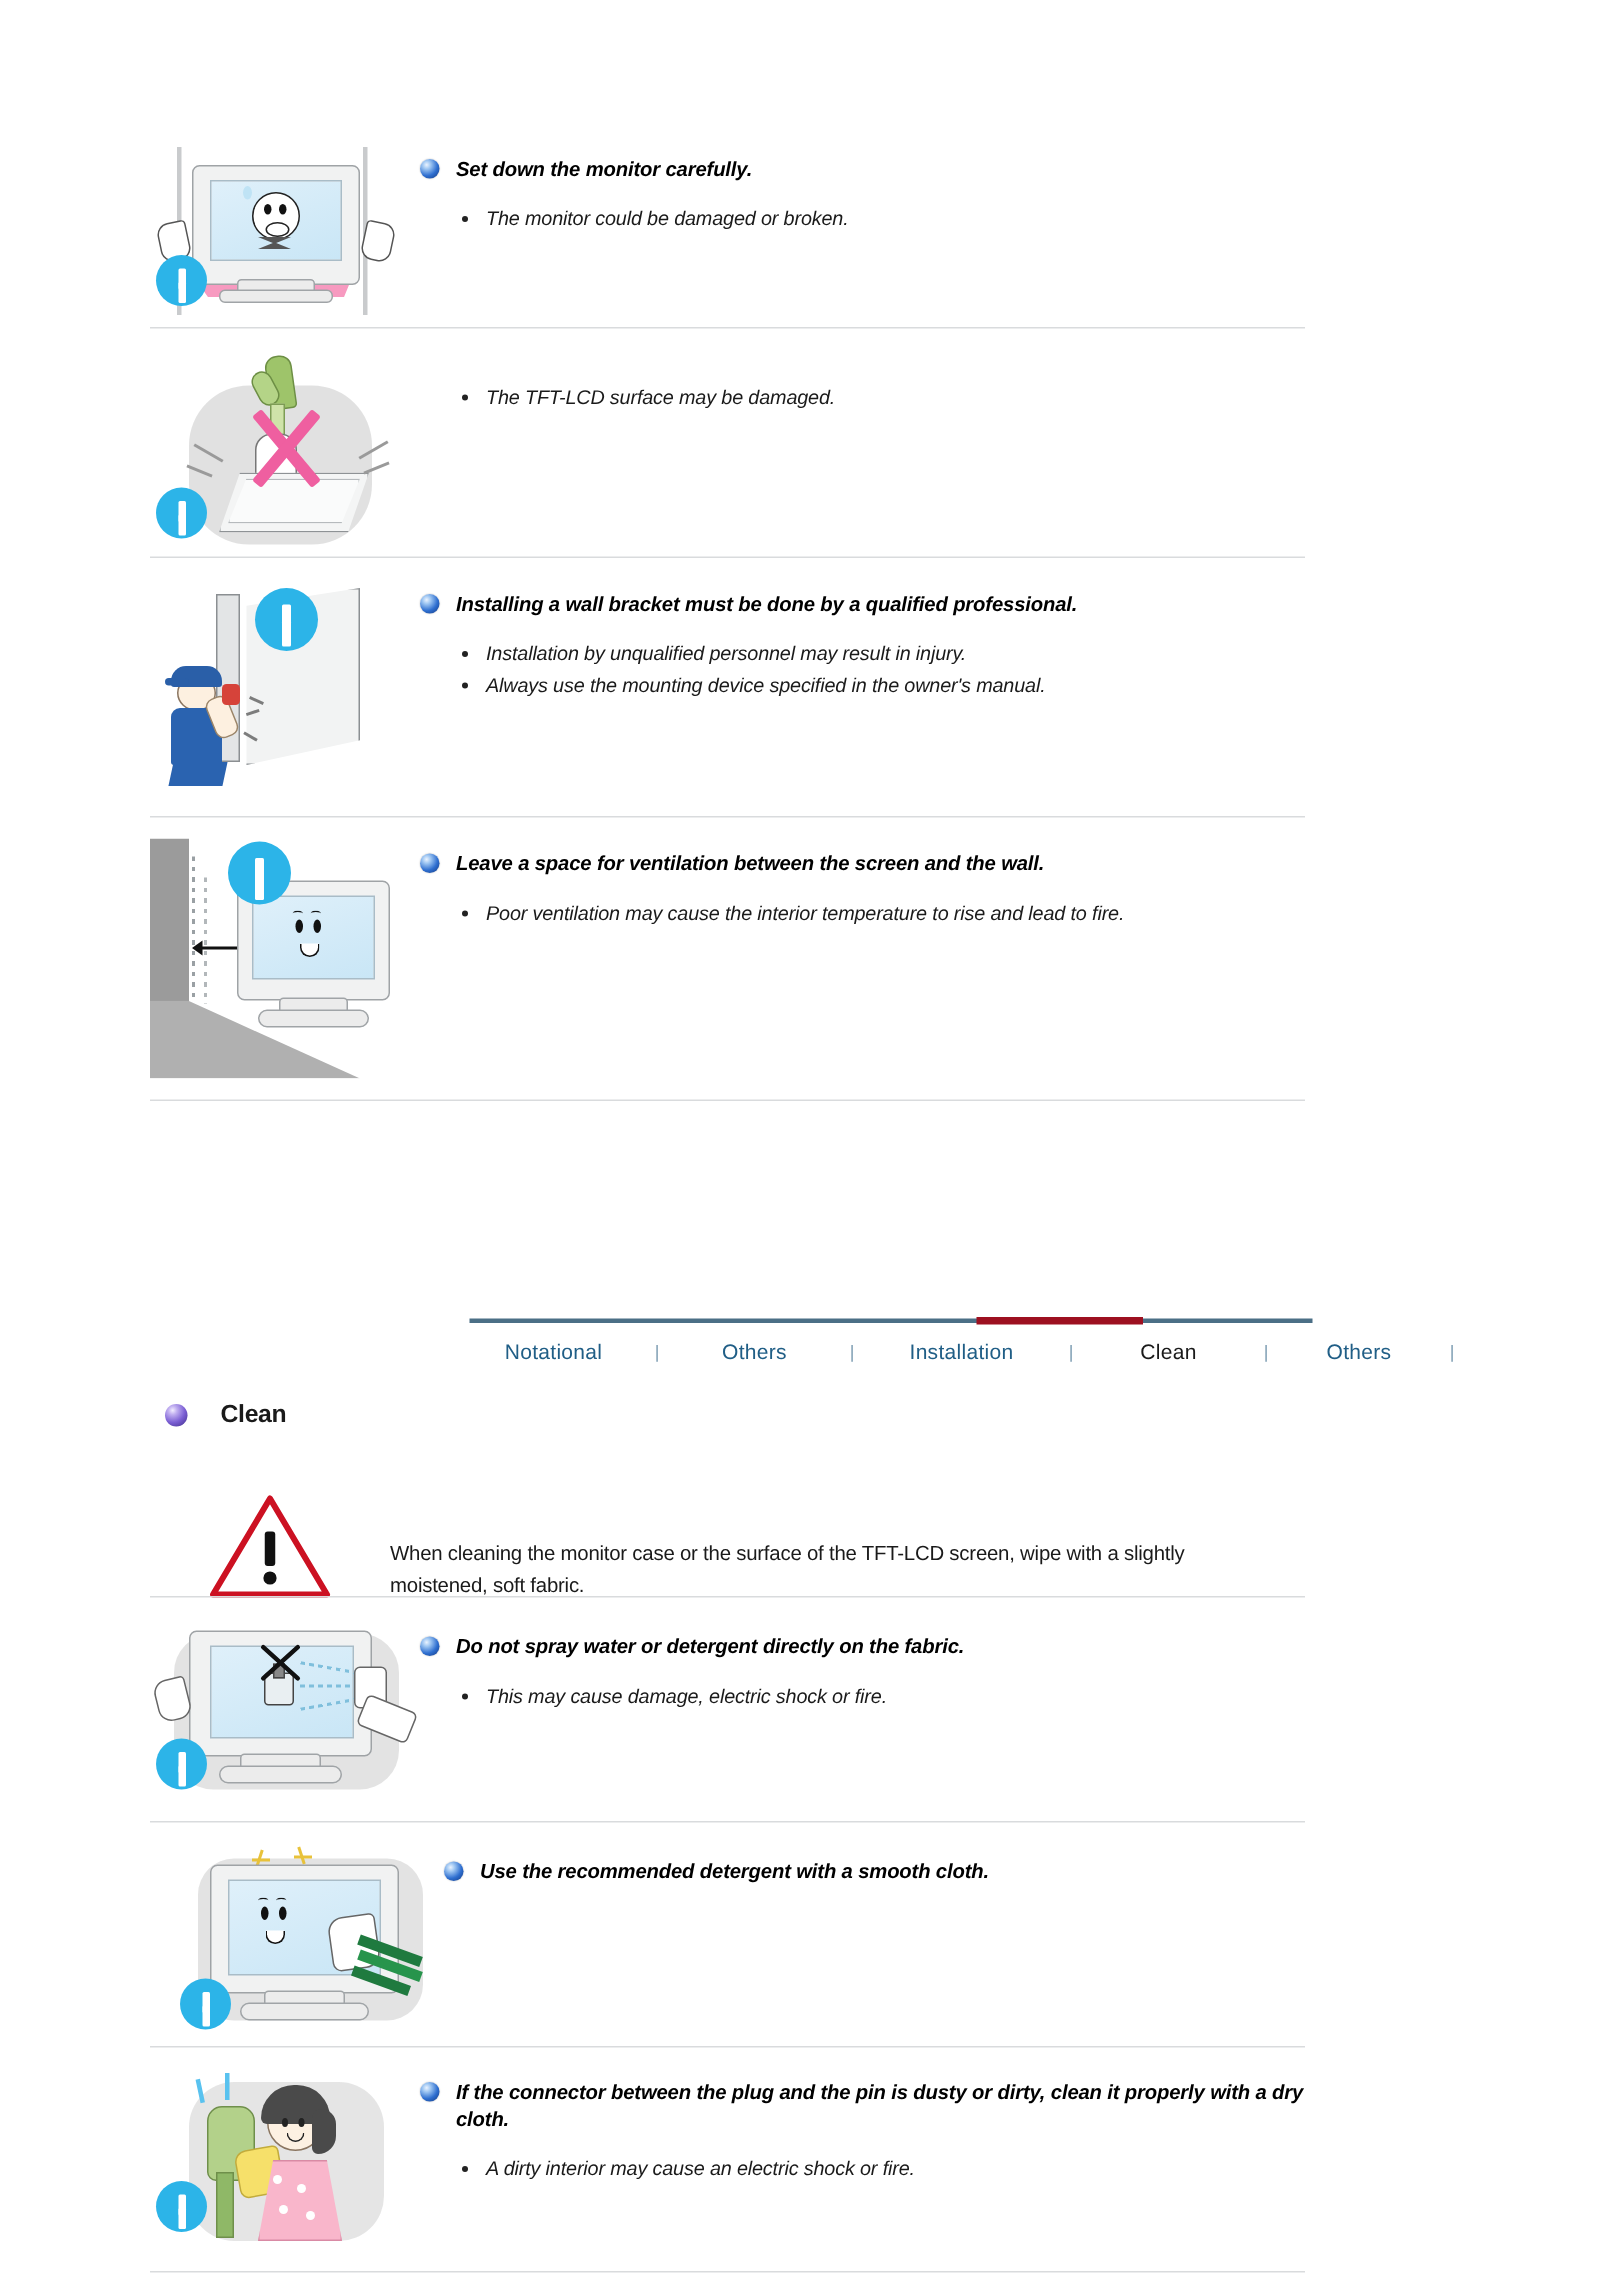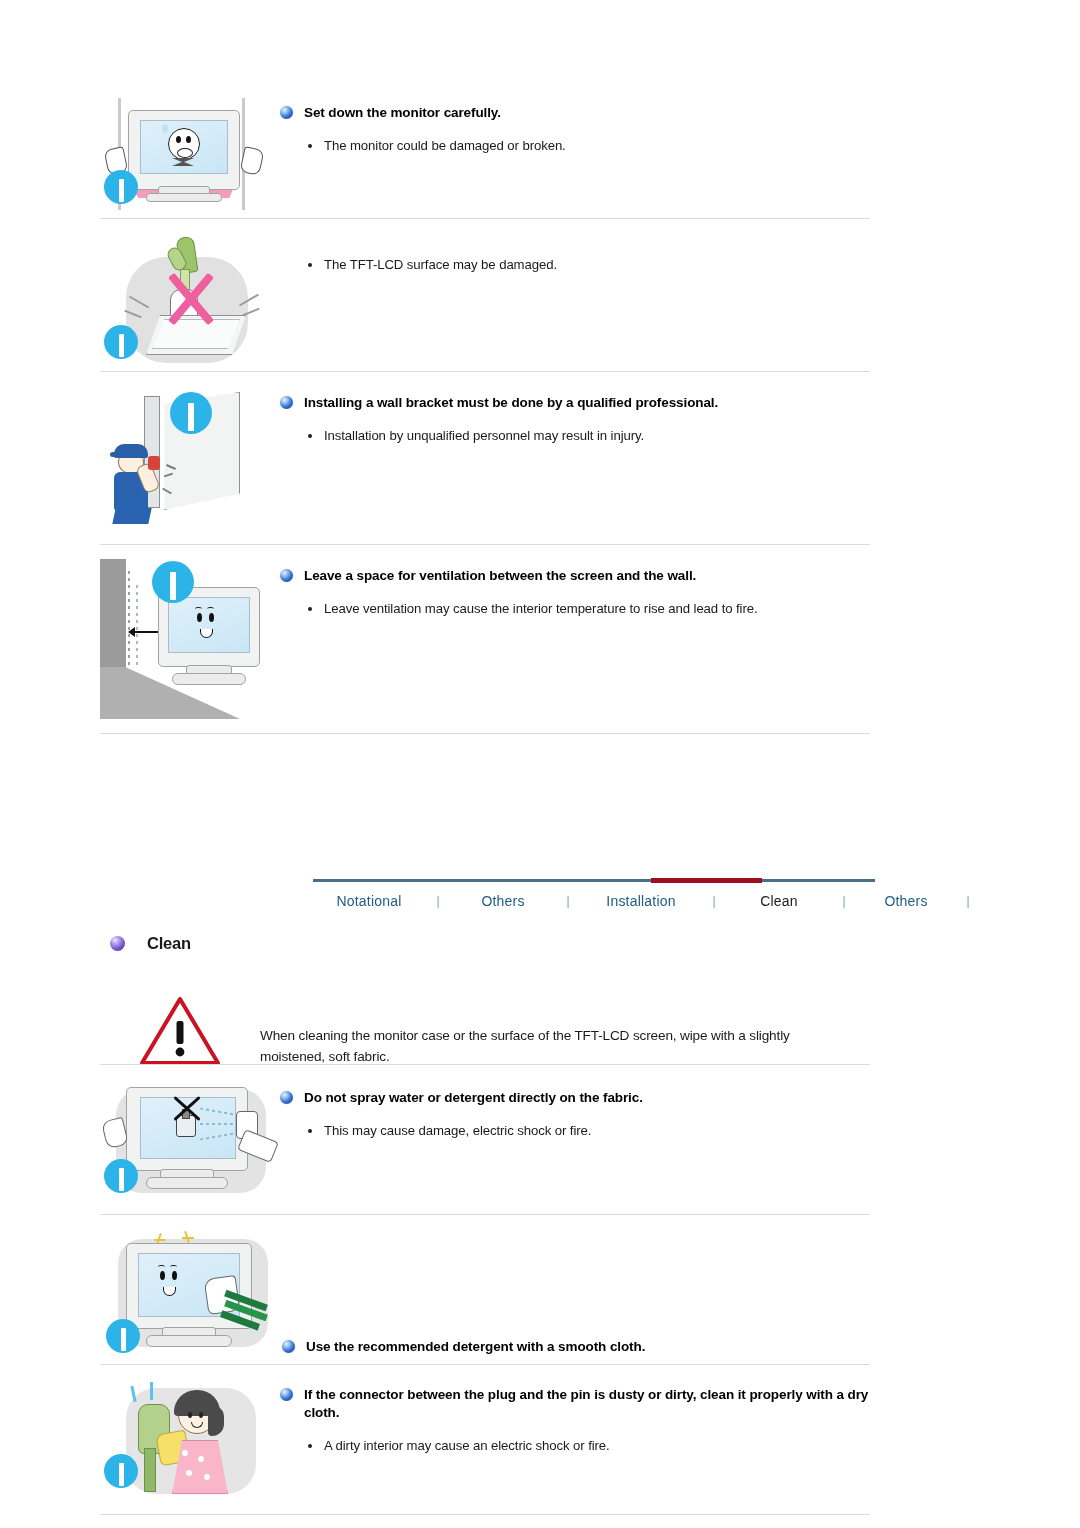--- a/index.html
+++ b/index.html
@@ -23,20 +23,21 @@
   }
 
   
   .safety-row {
     position: relative;
     display: flex;
     align-items: flex-start;
     margin: 0 109px 0 100px;
     width: 770px;
     box-sizing: border-box;
+    font-style: italic;
   }
   .illus-col {
     width: 180px;
     flex: 0 0 180px;
     position: relative;
   }
   .text-col {
     flex: 1 1 auto;
     padding-top: 8px;
   }
@@ -383,20 +384,21 @@
         <div class="excl-badge big" style="left:70px; top:6px;"></div>
       </div>
     </div>
     <div class="text-col">
       <div class="item-title">
         <span class="bullet-sphere"></span>
         <span>Installing a wall bracket must be done by a qualified professional.</span>
       </div>
       <ul class="sub-list">
         <li>Installation by unqualified personnel may result in injury.</li>
+        <li>Always use the mounting device specified in the owner's manual.</li>
       </ul>
     </div>
   </div>
 
   <div class="divider" style="margin-top:20px;"></div>
 
   <div class="safety-row" style="margin-top:14px; height:160px;">
     <div class="illus-col">
       <div class="illus" style="height:164px;">
 
@@ -424,21 +426,21 @@
         <div class="face-mouth" style="left:100px; top:70px;"></div>
         <div class="excl-badge big" style="left:52px; top:2px;"></div>
       </div>
     </div>
     <div class="text-col">
       <div class="item-title">
         <span class="bullet-sphere"></span>
         <span>Leave a space for ventilation between the screen and the wall.</span>
       </div>
       <ul class="sub-list">
-        <li>Leave ventilation may cause the interior temperature to rise and lead to fire.</li>
+        <li>Poor ventilation may cause the interior temperature to rise and lead to fire.</li>
       </ul>
     </div>
   </div>
 
   <div class="divider" style="margin-top:14px;"></div>
 
   <div class="tabbar-wrap">
     <div class="tabbar-line">
       <div class="active-seg"></div>
     </div>
@@ -506,21 +508,21 @@
         <span>Do not spray water or detergent directly on the fabric.</span>
       </div>
       <ul class="sub-list">
         <li>This may cause damage, electric shock or fire.</li>
       </ul>
     </div>
   </div>
 
   <div class="divider" style="position:absolute; left:0; top:1118px;"></div>
 
-  <div class="safety-row" style="position:absolute; left:2px; top:1135px; height:125px;align-items:flex-end;">
+  <div class="safety-row" style="position:absolute; left:16px; top:1135px; height:125px;">
     <div class="illus-col">
       <div class="illus" style="height:125px;">
         <div class="shadowblob" style="left:16px; top:8px; width:150px; height:108px; border-radius:24px; opacity:.7;"></div>
 
         <div class="abs" style="left:56px; top:2px; width:2px; height:12px; background:#e8c23a; transform:rotate(18deg);"></div>
         <div class="abs" style="left:52px; top:8px; width:12px; height:2px; background:#e8c23a;"></div>
         <div class="abs" style="left:84px; top:0px; width:2px; height:12px; background:#e8c23a; transform:rotate(-18deg);"></div>
         <div class="abs" style="left:80px; top:6px; width:12px; height:2px; background:#e8c23a;"></div>
 
         <div class="mon-body" style="left:24px; top:12px; width:124px; height:84px;"></div>

